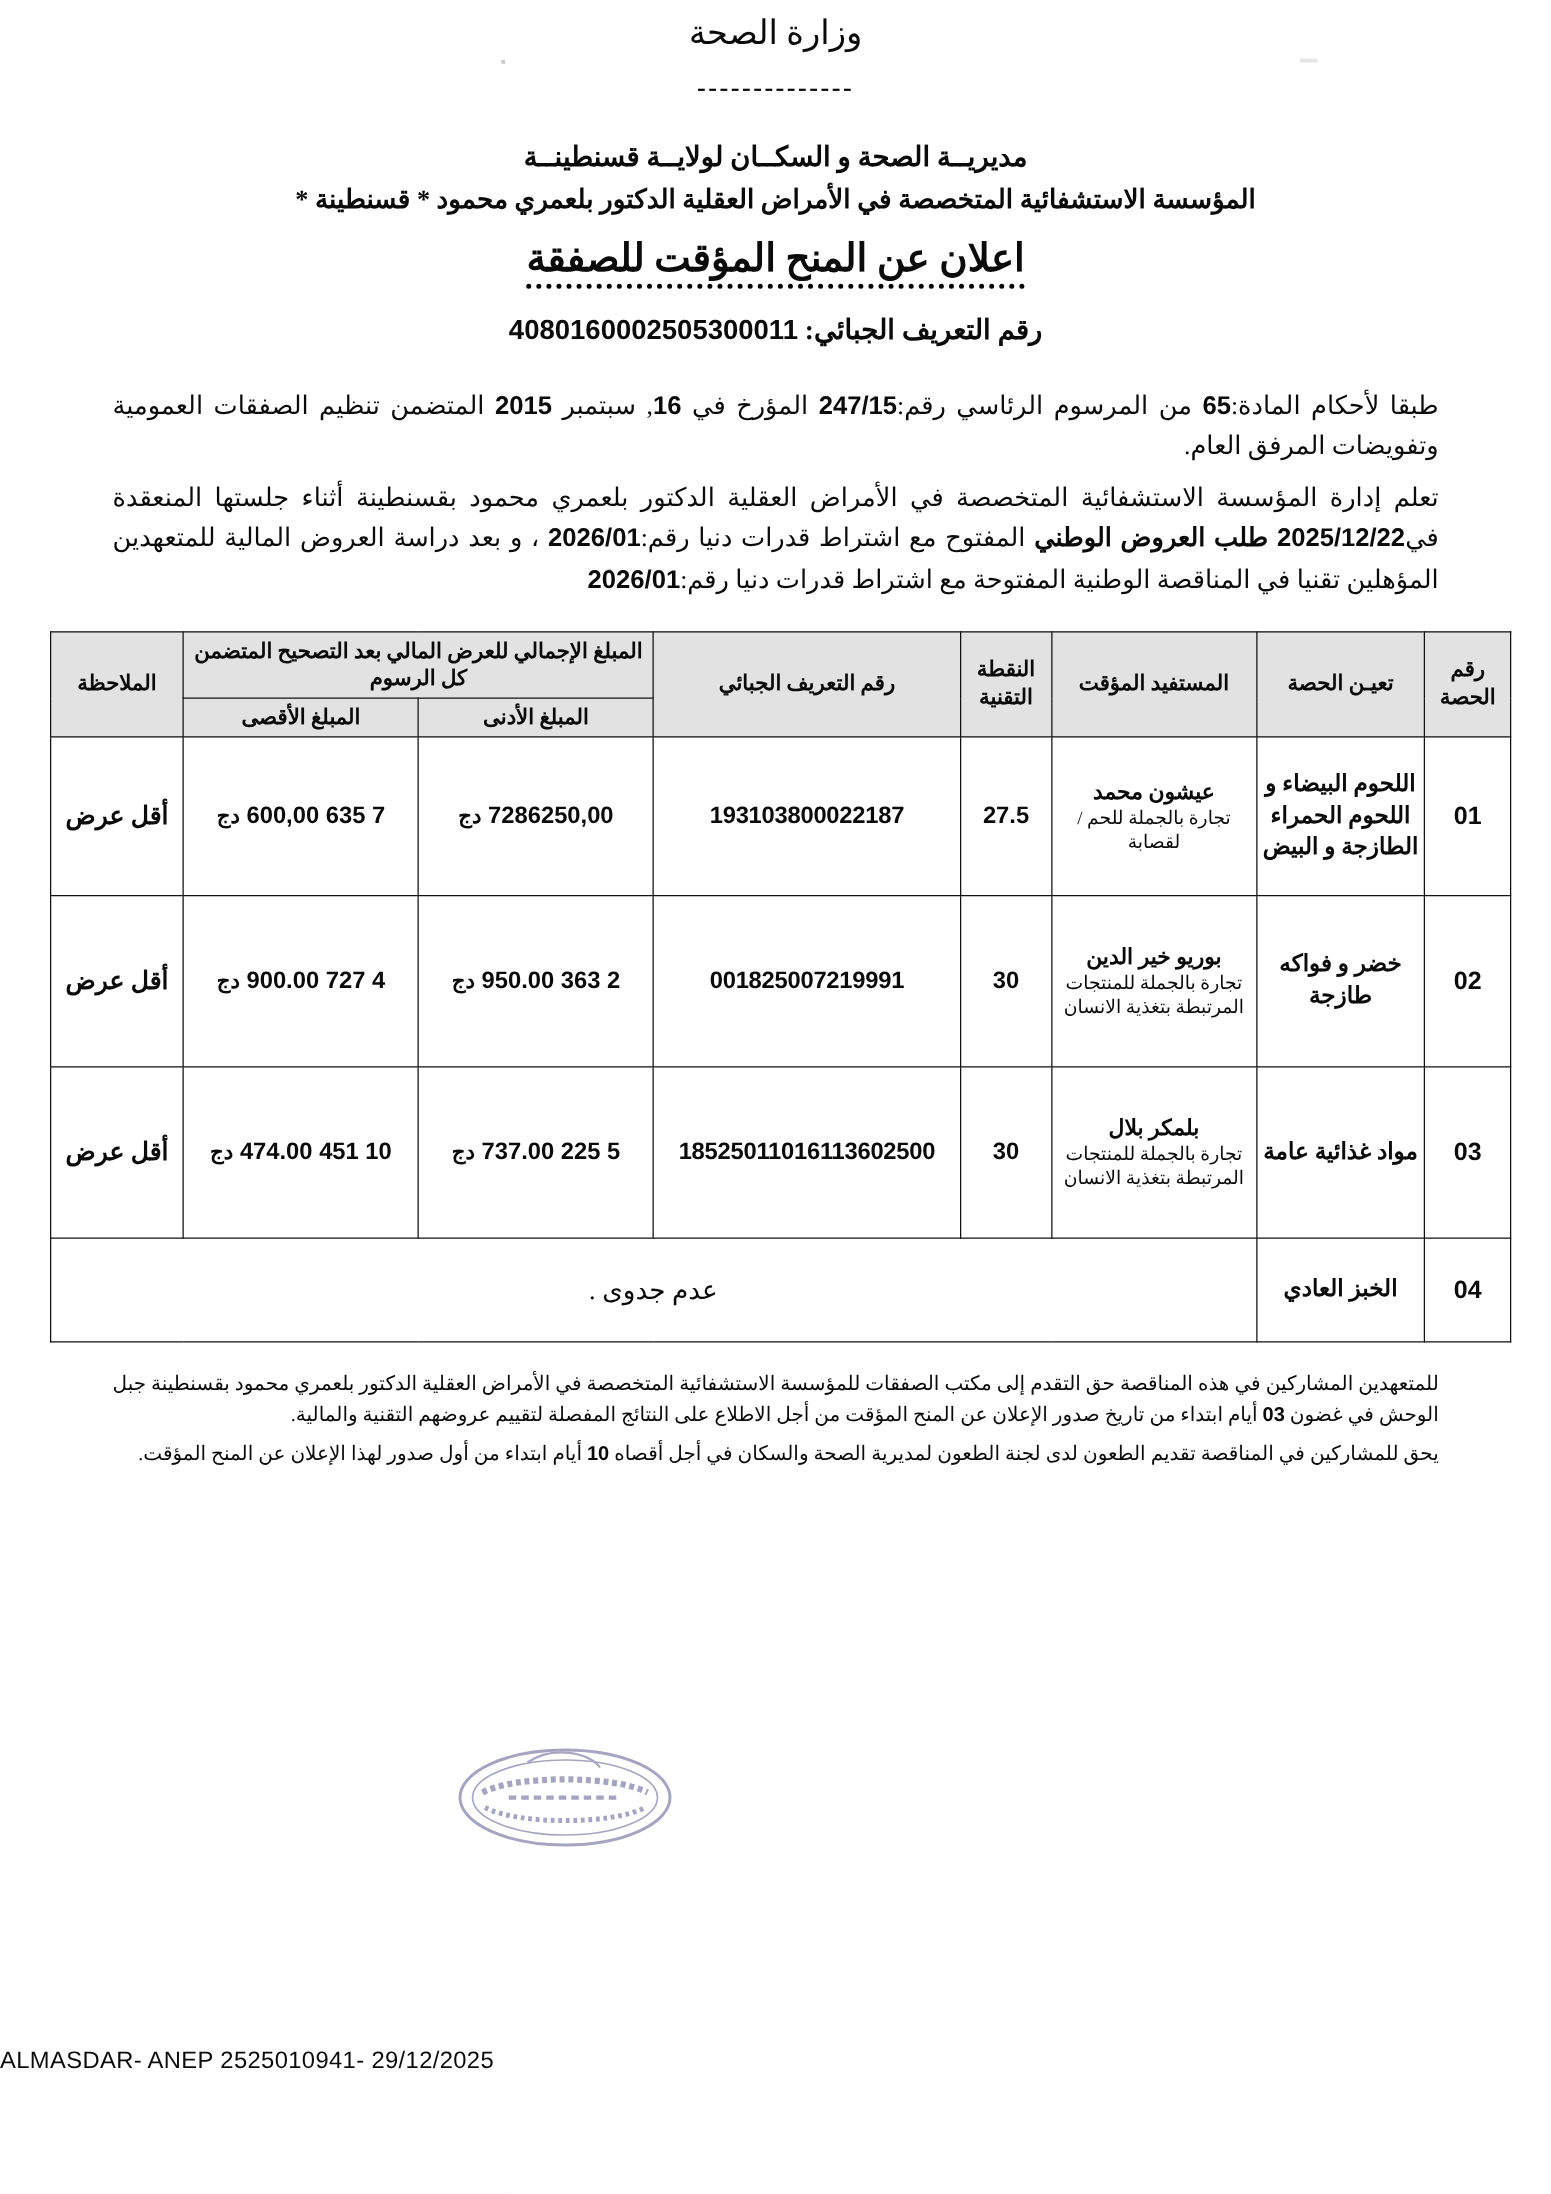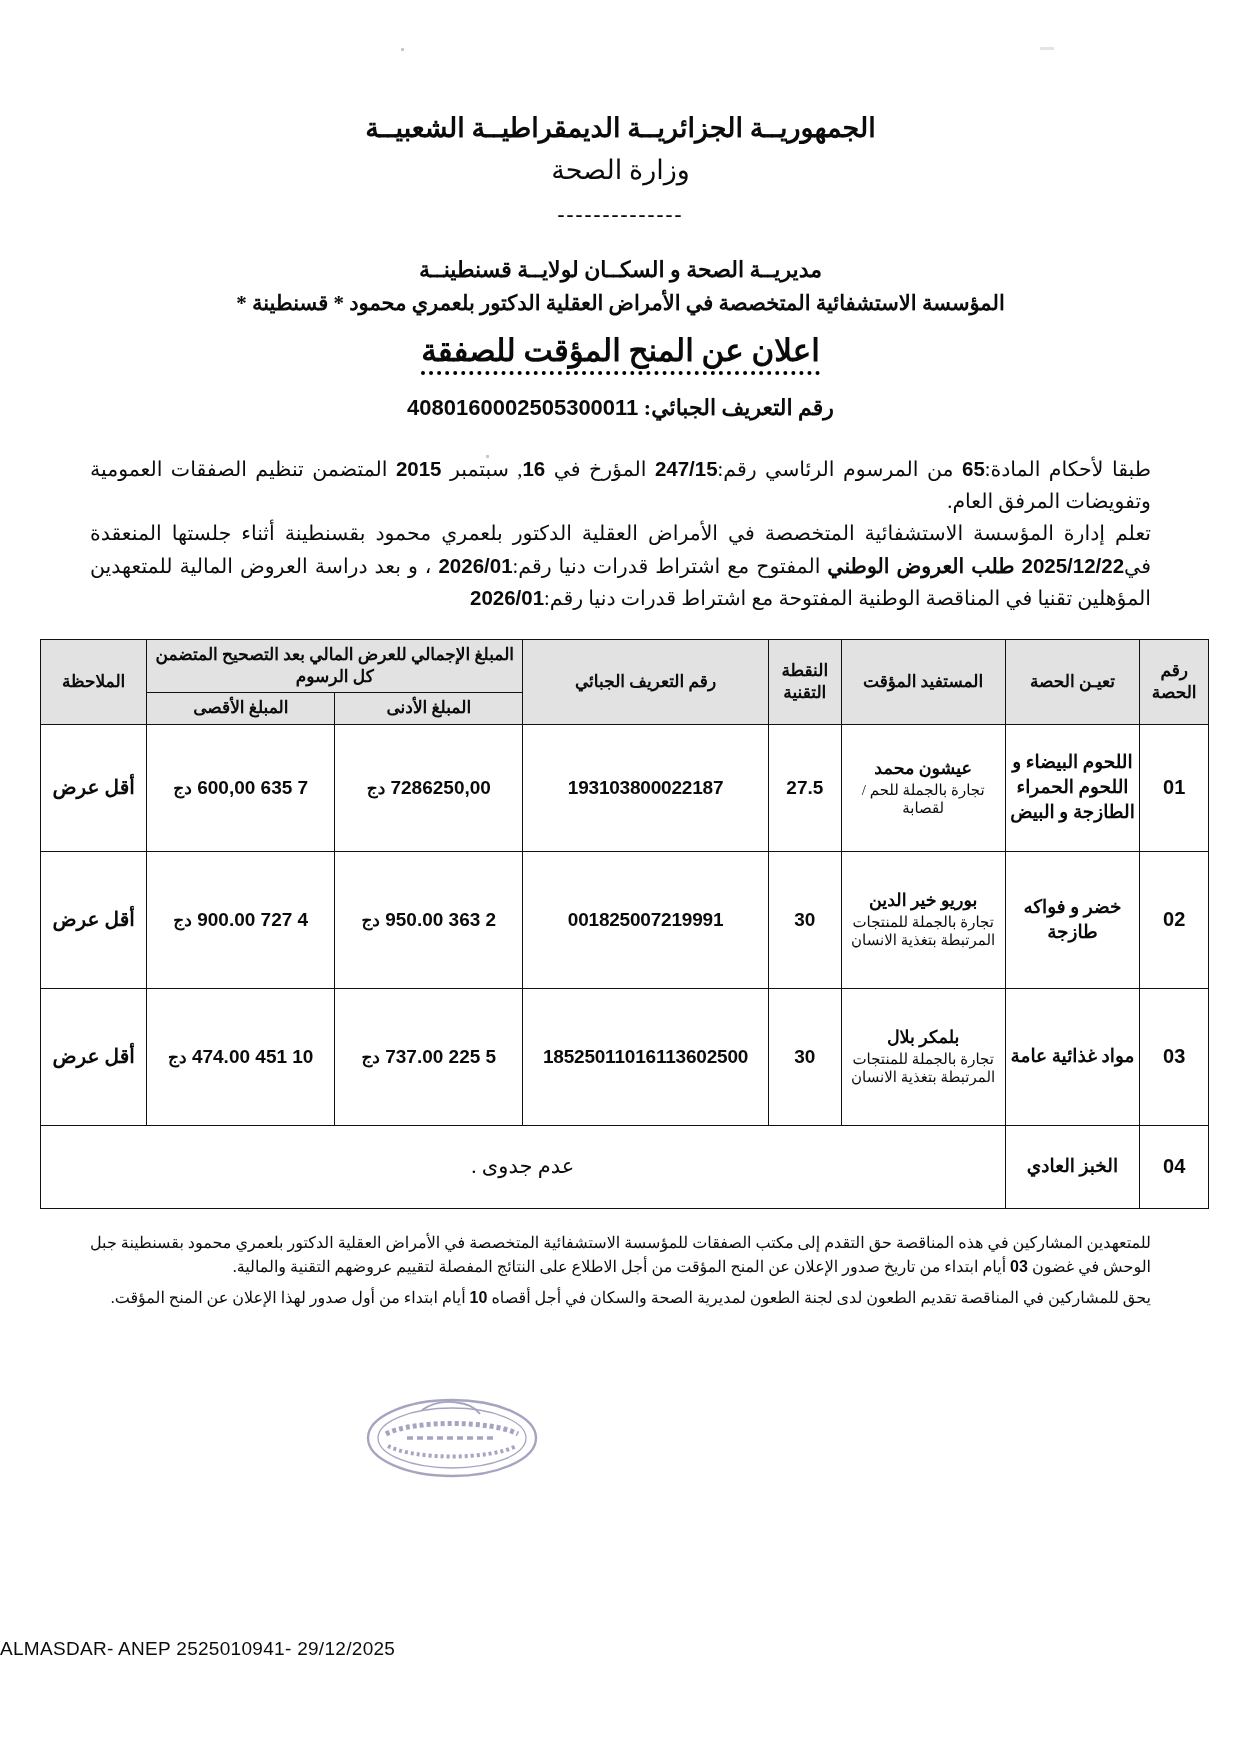--- a/index.html
+++ b/index.html
@@ -85,21 +85,21 @@
 
   
   .para {
     direction: rtl;
     text-align: justify;
     font-size: 20.5px;
     line-height: 1.55;
     margin: 0 90px;
   }
   .p1 { margin-top: 32px; }
-  .p2 { }
+  .p2 { margin-top: 10px; }
   .p3 { margin-top: 20px; }
   .b { font-weight: bold; }
   .num { font-family: "Liberation Sans", sans-serif; font-weight: bold; }
 
   
   .tbl-wrap {
     margin: 24px 32px 0 40px;
   }
   table.main {
     border-collapse: collapse;
@@ -226,21 +226,20 @@
 
 <div class="page">
 
   <div class="speck s1"></div>
   <div class="speck s2"></div>
   <div class="speck s3"></div>
 
   <div class="content">
 
     <div class="hdr">
-      <div class="h-rep">الجمهوريــة الجزائريــة الديمقراطيــة الشعبيــة</div>
       <div class="h-min">وزارة الصحة</div>
       <div class="h-dashes">--------------</div>
       <div class="h-dir">مديريــة الصحة و السكــان لولايــة قسنطينــة</div>
       <div class="h-estab">المؤسسة الاستشفائية المتخصصة في الأمراض العقلية الدكتور بلعمري محمود * قسنطينة *</div>
       <div class="h-title-wrap">
         <span class="h-title">اعلان عن المنح المؤقت للصفقة</span>
       </div>
       <div class="h-tax">
         <span>رقم التعريف الجبائي:</span>
         <span class="num">4080160002505300011</span>

